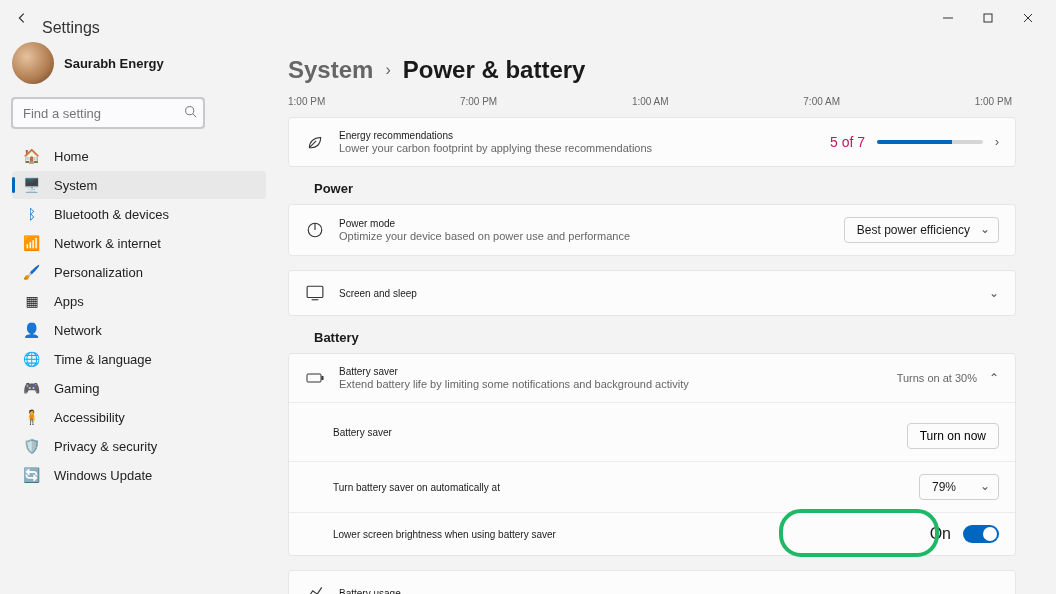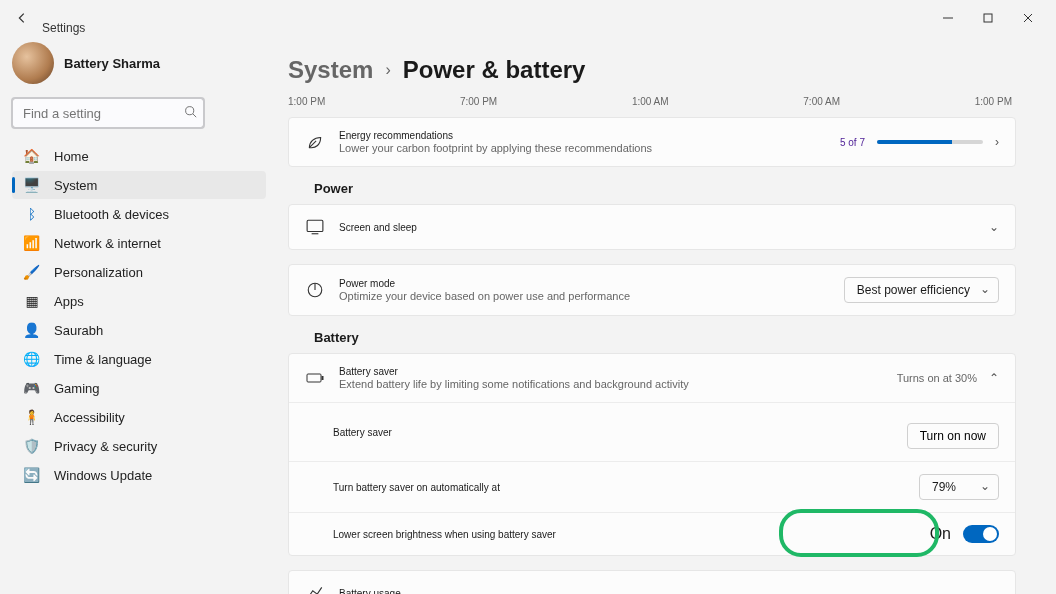--- a/index.html
+++ b/index.html
@@ -1,19 +1,19 @@
 <!DOCTYPE html>
 <html><head>
 <meta charset="utf-8">
 <style>
 * { box-sizing: border-box; margin: 0; padding: 0; font-family: "Segoe UI", Arial, sans-serif; }
 body { background: #f3f3f3; width: 1056px; height: 594px; overflow: hidden; font-size: 13px; color: #1a1a1a; }
 .titlebar { display: flex; align-items: center; height: 36px; padding: 0 8px; }
 .titlebar .back { width: 28px; height: 28px; display: flex; align-items: center; justify-content: center; border-radius: 4px; color: #333; }
-.titlebar .title { margin-left: 6px; font-size: 12px; color: #333; margin-top: 19px; }
+.titlebar .title { margin-left: 6px; font-size: 16px; color: #333; margin-top: 19px; }
 .titlebar .spacer { flex: 1; }
 .winbtn { width: 40px; height: 28px; display: flex; align-items: center; justify-content: center; color: #333; font-size: 11px; }
 .app { display: flex; height: calc(594px - 36px); }
 .sidebar { width: 278px; padding: 2px 12px 0 12px; }
 .user { display: flex; align-items: center; margin: 4px 0 14px 0; }
 .avatar { width: 42px; height: 42px; border-radius: 50%; background: radial-gradient(circle at 35% 35%, #e6c29e, #b07c4f 60%, #5f3d24); margin-right: 10px; }
 .user-name { font-size: 13px; font-weight: 600; }
 .searchwrap { position: relative; margin: 0 0 14px 0; }
 .search { width: 192px; height: 30px; border: 1px solid #c0c0c0; background: #fbfbfd; border-radius: 3px; padding: 0 28px 0 10px; font-size: 13px; outline: 2px solid #c9c9cc; outline-offset: -1px; }
 .searchicon { position: absolute; left: 172px; top: 50%; transform: translateY(-50%); color: #555; }
@@ -75,21 +75,21 @@
     <svg width="10" height="10">
         <path d="M1 1l8 8M9 1l-8 8" stroke="currentColor"></path>
       </svg>
   </div>
 </div>
 
 <div class="app">
   <div class="sidebar">
     <div class="user">
       <div class="avatar"></div>
-      <div class="user-name">Battery Sharma</div>
+      <div class="user-name">Saurabh Energy</div>
     </div>
     <div class="searchwrap">
       <input class="search" placeholder="Find a setting" style="">
       <span class="searchicon">
         <svg width="13" height="13" viewBox="0 0 16 16">
             <circle cx="7" cy="7" r="5" stroke="currentColor" fill="none"></circle>
             <line x1="11" y1="11" x2="15" y2="15" stroke="currentColor"></line>
           </svg>
       </span>
     </div>
@@ -113,21 +113,21 @@
       <div class="nav-item">
           <span class="navicon">🖌️</span>
           <span>Personalization</span>
         </div>
       <div class="nav-item">
           <span class="navicon">▦</span>
           <span>Apps</span>
         </div>
       <div class="nav-item">
           <span class="navicon">👤</span>
-          <span>Saurabh</span>
+          <span>Network</span>
         </div>
       <div class="nav-item">
           <span class="navicon">🌐</span>
           <span>Time &amp; language</span>
         </div>
       <div class="nav-item">
           <span class="navicon">🎮</span>
           <span>Gaming</span>
         </div>
       <div class="nav-item">
@@ -166,63 +166,63 @@
           <svg width="18" height="18" viewBox="0 0 16 16">
               <path d="M3 13c0-5 4-9 10-9 0 6-4 10-10 9z" stroke="currentColor" fill="none"></path>
               <path d="M3 13l6-6" stroke="currentColor"></path>
             </svg>
         </span>
         <div class="rowtext">
           <div class="rowtitle">Energy recommendations</div>
           <div class="rowsub">Lower your carbon footprint by applying these recommendations</div>
         </div>
         <div class="rowend">
-          <span style="font-size:10px;color:#4c1d95">5 of 7</span>
+          <span style="font-size:14px;color:#be185d">5 of 7</span>
           <div class="progress">
               <div></div>
             </div>
           <span class="chev">›</span>
         </div>
       </div>
     </div>
 
     <div class="section-label">Power</div>
 
     <div class="card">
       <div class="row">
         <span class="rowicon">
           <svg width="18" height="18" viewBox="0 0 16 16">
+              <circle cx="8" cy="8" r="6" stroke="currentColor" fill="none"></circle>
+              <line x1="8" y1="2" x2="8" y2="8" stroke="currentColor"></line>
+            </svg>
+        </span>
+        <div class="rowtext">
+          <div class="rowtitle">Power mode</div>
+          <div class="rowsub">Optimize your device based on power use and performance</div>
+        </div>
+        <div class="rowend">
+          <div class="select select-wide"><span>Best power efficiency</span></div>
+        </div>
+      </div>
+    </div>
+
+    <div class="card">
+      <div class="row">
+        <span class="rowicon">
+          <svg width="18" height="18" viewBox="0 0 16 16">
               <rect x="1" y="2" width="14" height="10" rx="1" stroke="currentColor" fill="none"></rect>
               <line x1="5" y1="14" x2="11" y2="14" stroke="currentColor"></line>
             </svg>
         </span>
         <div class="rowtext">
             <div class="rowtitle">Screen and sleep</div>
           </div>
         <div class="rowend">
             <span class="chev">⌄</span>
           </div>
-      </div>
-    </div>
-
-    <div class="card">
-      <div class="row">
-        <span class="rowicon">
-          <svg width="18" height="18" viewBox="0 0 16 16">
-              <circle cx="8" cy="8" r="6" stroke="currentColor" fill="none"></circle>
-              <line x1="8" y1="2" x2="8" y2="8" stroke="currentColor"></line>
-            </svg>
-        </span>
-        <div class="rowtext">
-          <div class="rowtitle">Power mode</div>
-          <div class="rowsub">Optimize your device based on power use and performance</div>
-        </div>
-        <div class="rowend">
-          <div class="select select-wide"><span>Best power efficiency</span></div>
-        </div>
       </div>
     </div>
 
     <div class="section-label">Battery</div>
 
     <div class="card pos">
       <div class="row">
         <span class="rowicon">
           <svg width="18" height="18" viewBox="0 0 18 12">
               <rect x="1" y="2" width="14" height="8" rx="1" stroke="currentColor" fill="none"></rect>

